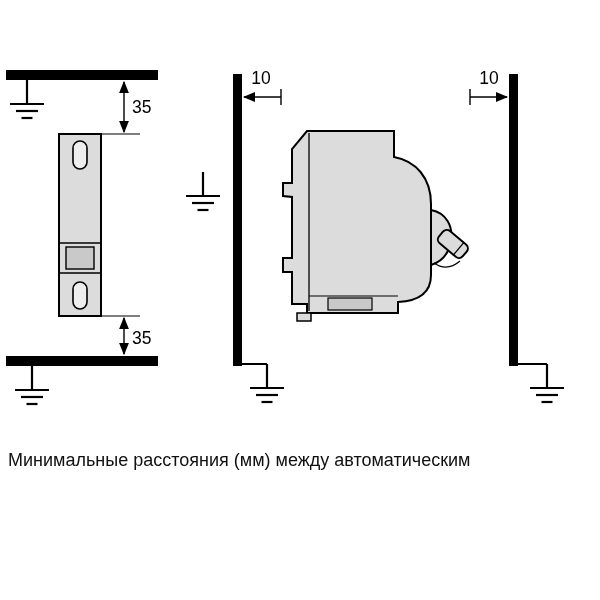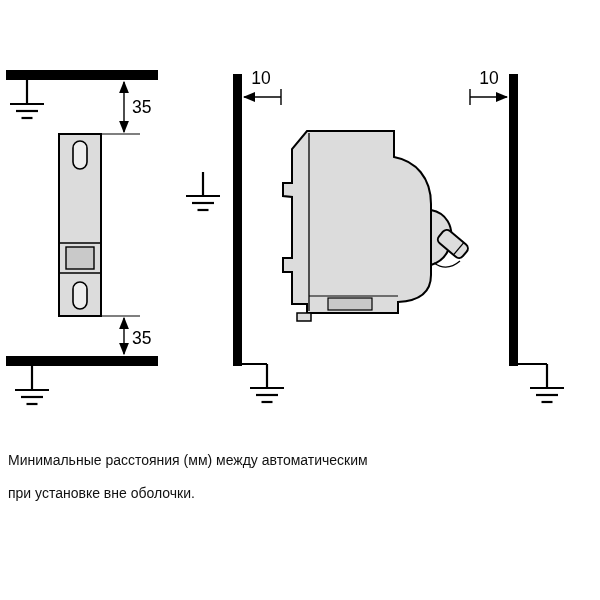--- a/index.html
+++ b/index.html
@@ -2,21 +2,21 @@
 <html><head>
 <meta charset="utf-8">
 <style>
   html,body { margin:0; padding:0; background:#ffffff; }
   body { width:600px; height:600px; font-family:"Liberation Sans", sans-serif; }
   .stage { width:600px; height:600px; background:#ffffff; overflow:hidden; }
   svg { display:block; }
   svg text { font-family:"Liberation Sans", sans-serif; font-size:17.5px; fill:#000; }
   .caption {
     padding: 10px 4px 0 8px;
-    font-size: 14px;
+    font-size: 18px;
     line-height: 33px;
     color: #101010;
   }
 </style>
 </head>
 <body>
 
 <div class="stage">
 
   <svg width="600" height="434" viewBox="0 0 600 434">
@@ -104,16 +104,15 @@
           <rect x="0" y="-8" width="31" height="16" rx="5" stroke-width="2" fill="#dcdcdc"></rect>
           <line x1="23" y1="-8" x2="23" y2="8" stroke-width="1.3"></line>
         </g>
         <path fill="none" stroke-width="1.3" d="M 434,263 Q 447,272 460,261"></path>
       </g>
     </g>
   </svg>
 
   <div class="caption">
     <div>Минимальные расстояния (мм) между автоматическим</div>
-    <div>при установке вне оболочки.</div>
   </div>
 
 </div>
 
 </body></html>

